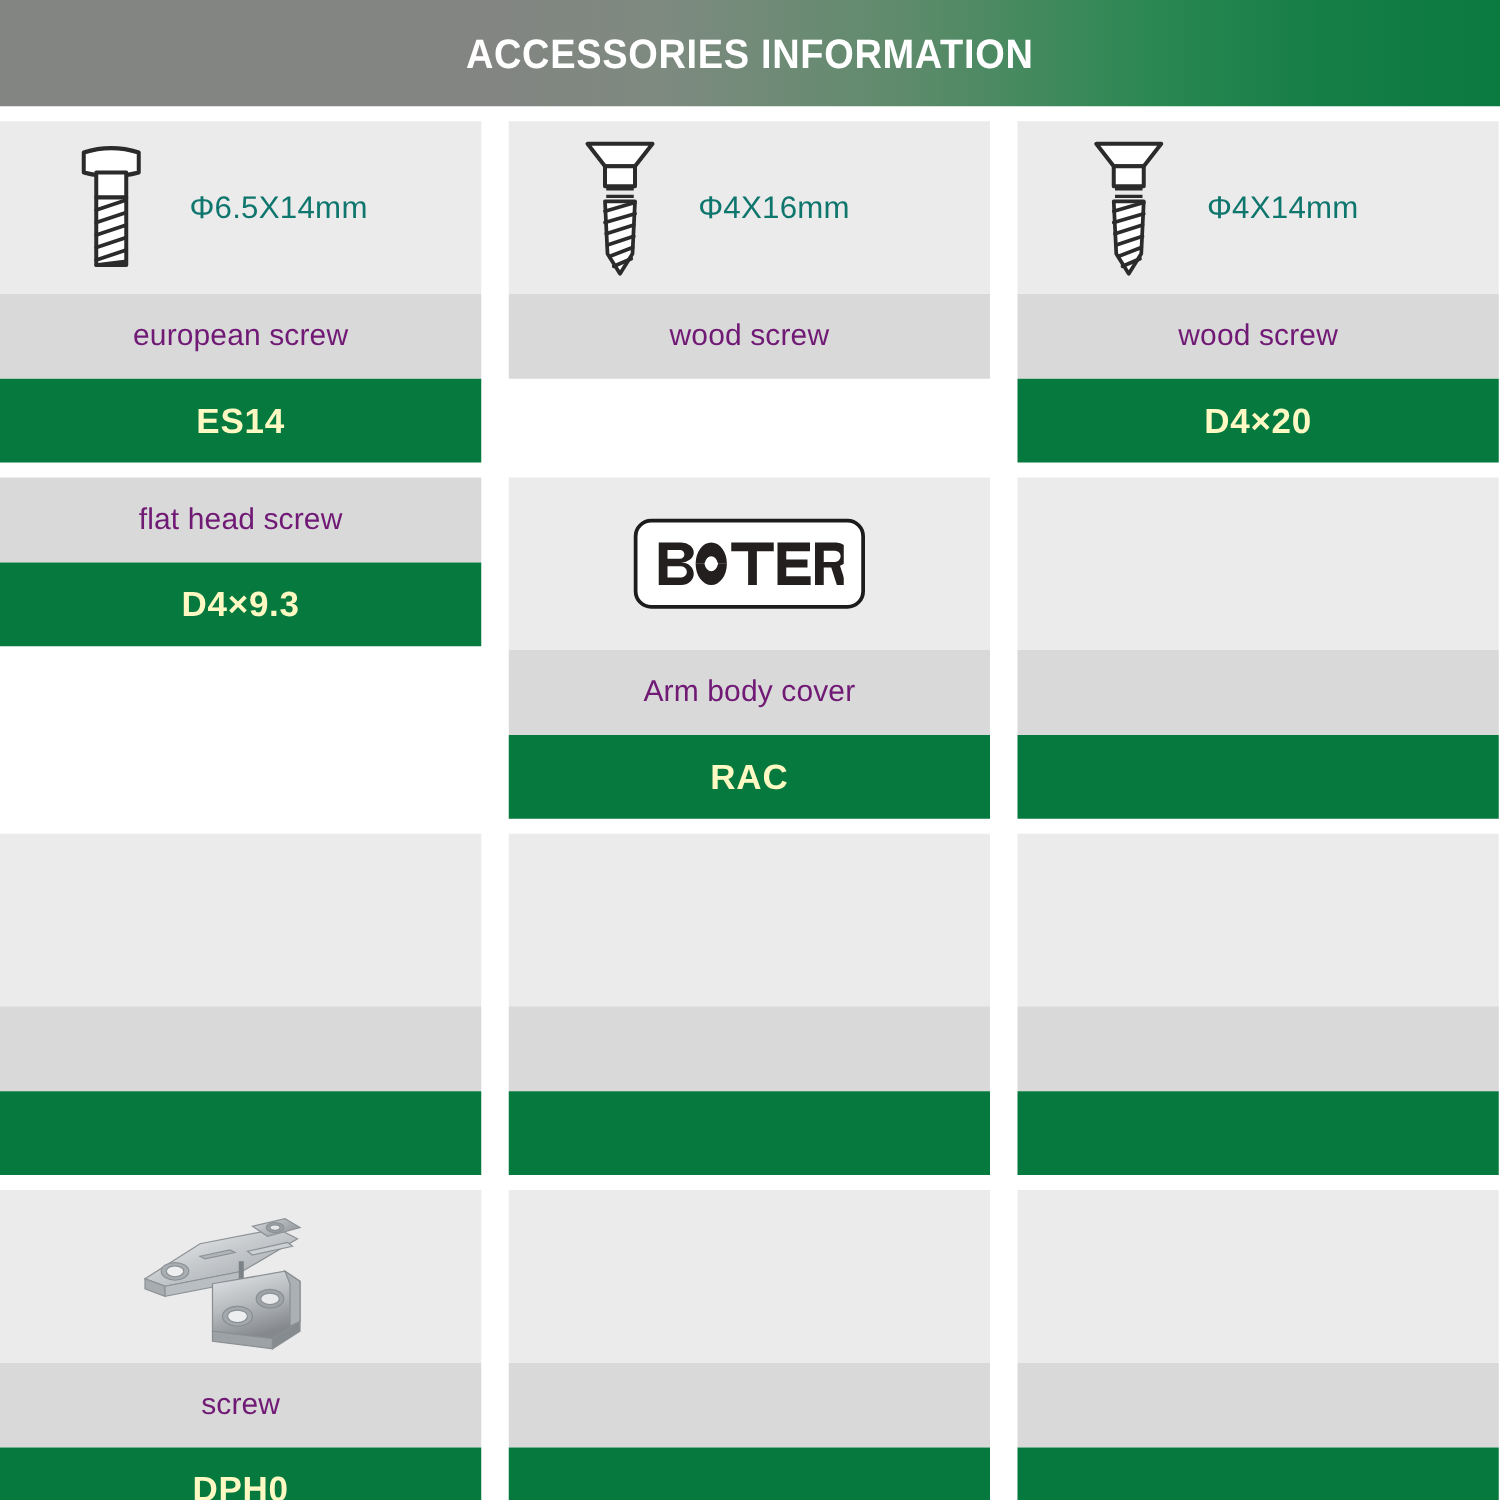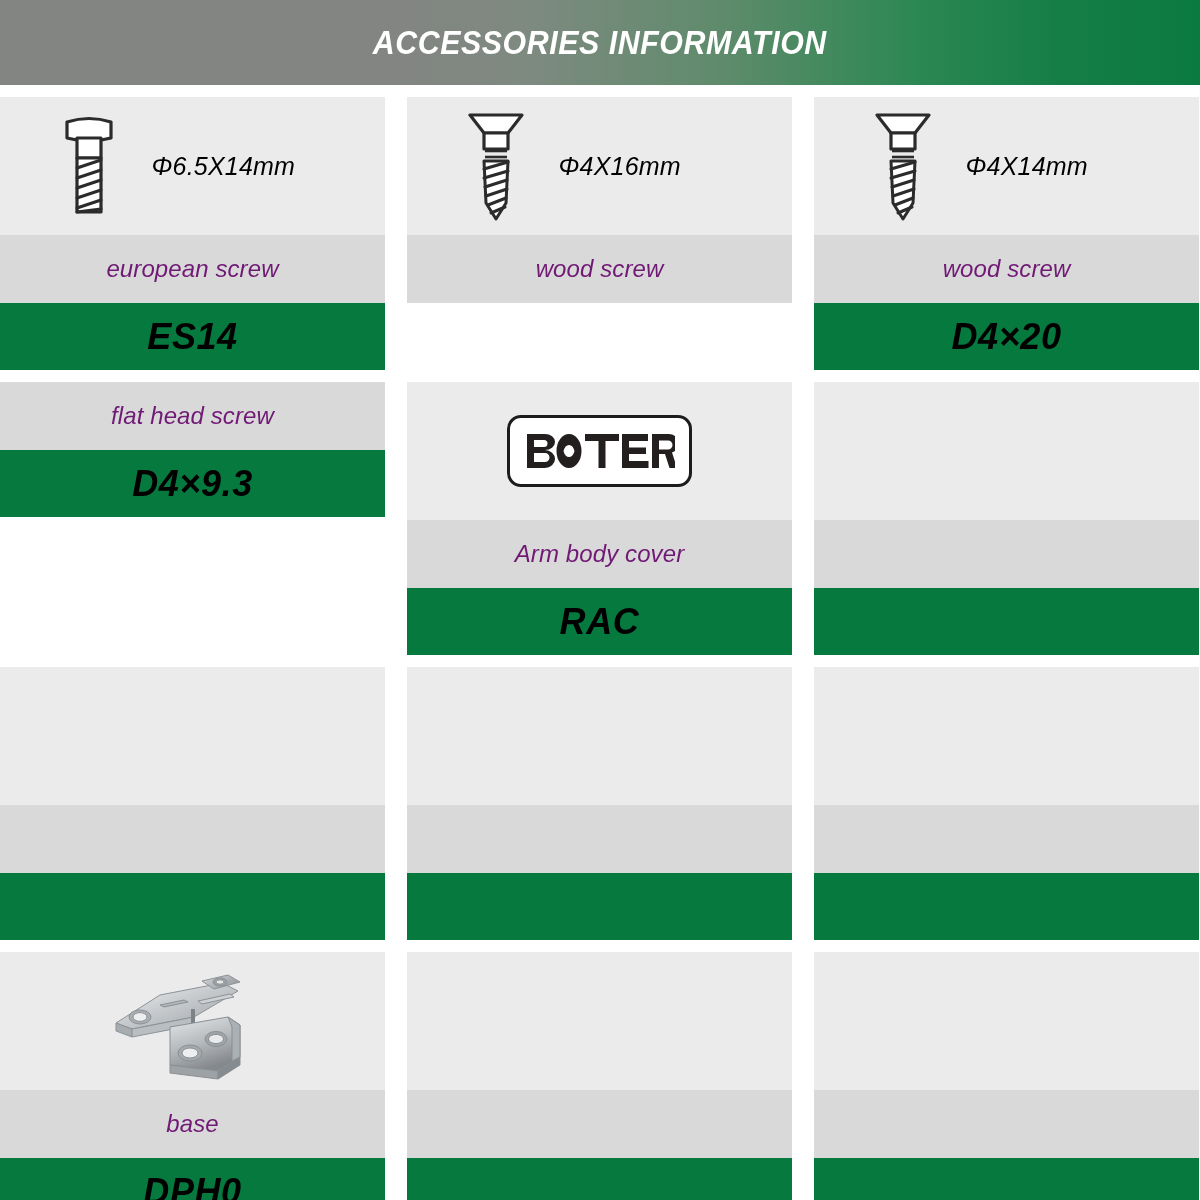--- a/index.html
+++ b/index.html
@@ -2,21 +2,21 @@
 <html><head>
 <meta charset="utf-8">
 <style>
   * { box-sizing: border-box; margin: 0; padding: 0; }
   html, body {
     width: 1200px; height: 1200px;
     background: #ffffff;
     font-family: "Liberation Sans", sans-serif;
     overflow: hidden;
   }
-  .page { position: relative; width: 1072px; height: 1200px; background: #ffffff; font-style: italic; }
+  .page { position: relative; width: 1072px; height: 1200px; background: #ffffff; }
 
   
   .header {
     position: absolute; left: 0; top: 0;
     width: 1200px; height: 85px;
     background: linear-gradient(90deg,
         #828582 0%, #828582 34%, #7e8a80 44%,
         #5f8b6c 60%, #2d8853 76%, #157e46 88%, #0b7a41 100%);
     display: flex; align-items: center; justify-content: center;
   }
@@ -47,21 +47,21 @@
     position: relative;
     display: flex; align-items: center; justify-content: center;
   }
   .media-inner {
     width: 100%; height: 100%;
     display: flex; align-items: center; justify-content: center;
     gap: 8px;
   }
   .spec {
     font-size: 25px;
-    color: #000000;
+    color: #0f766e;
     letter-spacing: 0.2px;
     white-space: nowrap;
   }
   .art-slot { width: 110px; display: flex; align-items: center; justify-content: center; }
 
   .card-label {
     height: 68px;
     background: #d9d9d9;
     display: flex; align-items: center; justify-content: center;
   }
@@ -70,23 +70,23 @@
     color: #701a75;
     letter-spacing: 0.1px;
   }
 
   .card-code {
     height: 67px;
     background: #05793e;
     display: flex; align-items: center; justify-content: center;
   }
   .card-code span {
-    font-size: 36px;
+    font-size: 28px;
     font-weight: bold;
-    color: #000000;
+    color: #fef9c3;
     letter-spacing: 0.6px;
   }
 
   
   .logo-badge {
     width: 185px; height: 72px;
     background: #ffffff;
     border: 3px solid #1c1c1c;
     border-radius: 14px;
     display: flex; align-items: center; justify-content: center;
@@ -328,21 +328,21 @@
       <ellipse cx="118" cy="78" rx="11" ry="7.5" fill="#9fa4a8"></ellipse>
       <ellipse cx="118" cy="78" rx="7.5" ry="4.6" fill="#e8eaeb"></ellipse>
 
       <path d="M130 56 L142 64 L142 96 L134 100 L134 66 Z" fill="#aab0b4"></path>
     </g>
   </svg>
 </div>
           </div>
         </div>
         <div class="card-label">
-          <span>base</span>
+          <span>screw</span>
         </div>
         <div class="card-code">
           <span>DPH0</span>
         </div>
       </div>
       <div class="card empty">
         <div class="card-media">
           <div class="media-inner"></div>
         </div>
         <div class="card-label"></div>

